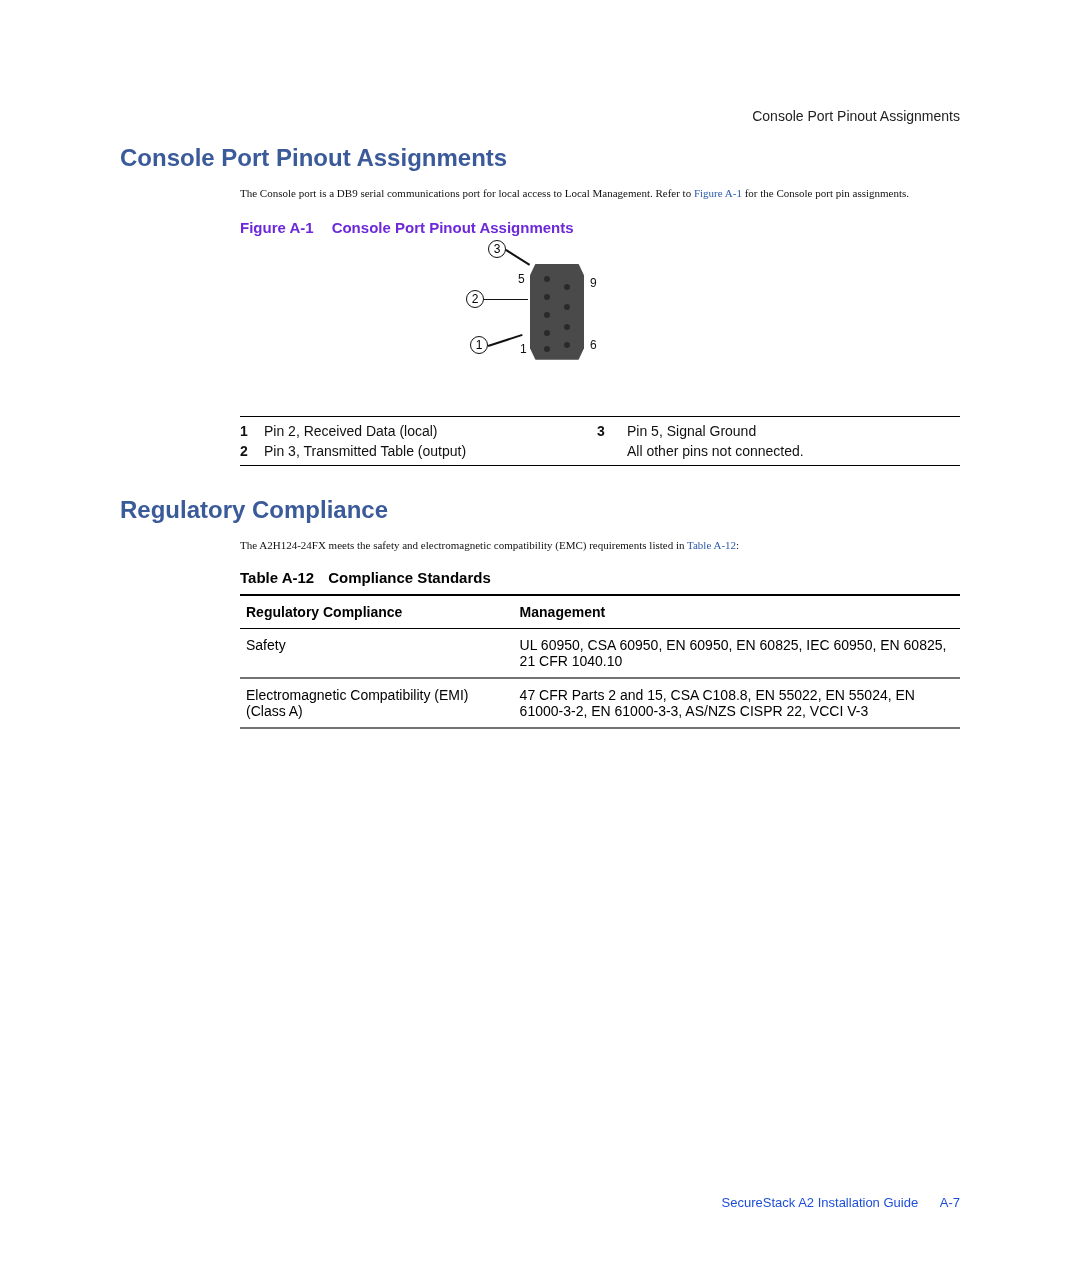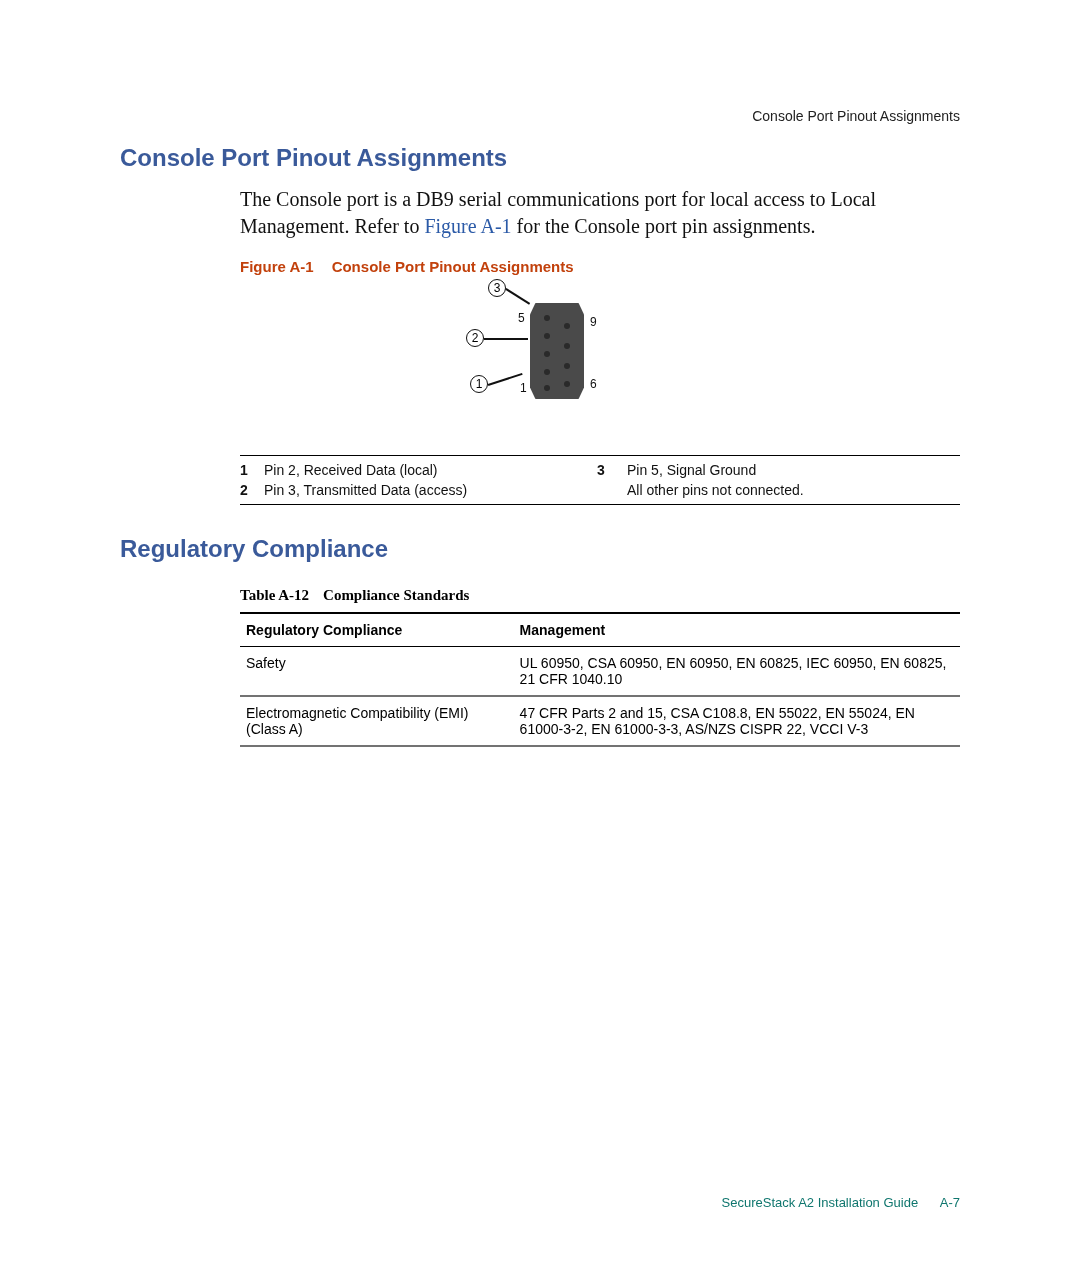--- a/index.html
+++ b/index.html
@@ -20,32 +20,32 @@
   .h1 {
     font-size: 24px;
     font-weight: bold;
     color: #3a5a9a;
     margin-top: 44px;
     margin-bottom: 14px;
   }
   .body-block {
     margin-left: 120px;
     font-family: "Palatino Linotype", Georgia, serif;
-    font-size: 20px;
+    font-size: 11px;
     line-height: 1.35;
     color: #111;
   }
   .link { color: #2b5aa7; }
   .fig-caption {
     margin-left: 120px;
     margin-top: 18px;
     font-family: Arial, Helvetica, sans-serif;
     font-size: 15px;
     font-weight: bold;
-    color: #c2410c;
+    color: #6d28d9;
   }
   .fig-caption .gap { display:inline-block; width:18px; }
   .figure-area {
     margin-left: 120px;
     margin-top: 10px;
     height: 140px;
     position: relative;
   }
   .connector {
     position: absolute;
@@ -82,22 +82,22 @@
     font-family: Arial, sans-serif;
     font-size: 14px;
     color: #111;
     display: grid;
     grid-template-columns: 24px 1fr 30px 1fr;
     row-gap: 4px;
   }
   .legend .n { font-weight: bold; }
   .tbl-caption {
     margin-left: 120px;
-    margin-top: 24px;
-    font-family: Liberation Serif, serif;
+    margin-top: 16px;
+    font-family: Liberation Sans, sans-serif;
     font-size: 15px;
     font-weight: bold;
   }
   .tbl-caption .gap { display:inline-block; width:14px; }
   table.compliance {
     margin-left: 120px;
     width: calc(100% - 120px);
     border-collapse: collapse;
     margin-top: 8px;
     font-family: Arial, sans-serif;
@@ -114,21 +114,21 @@
     padding: 8px 6px;
     vertical-align: top;
     border-bottom: 2px solid #737373;
   }
   .footer {
     position: absolute;
     bottom: 60px;
     right: 120px;
     font-family: Arial, sans-serif;
     font-size: 13px;
-    color: #0f766e;
+    color: #1d4ed8;
   }
   .footer .pg { display:inline-block; margin-left:18px; }
 </style>
 </head>
 <body>
 
 <div class="page">
 
   <div class="running-header">Console Port Pinout Assignments</div>
 
@@ -174,27 +174,30 @@
     <div class="arrow-line" style="left:248px; top:99px; width:36px; transform:rotate(-18deg); transform-origin:left center;"></div>
   </div>
 
   <div class="legend">
     <span class="n">1</span>
     <span>Pin 2, Received Data (local)</span>
     <span class="n">3</span>
     <span>Pin 5, Signal Ground</span>
 
     <span class="n">2</span>
-    <span>Pin 3, Transmitted Data (access)</span>
+    <span>Pin 3, Transmitted Table (output)</span>
     <span class="n"></span>
     <span>All other pins not connected.</span>
   </div>
 
   <h2 class="h1" style="margin-top:30px;">Regulatory Compliance</h2>
 
+  <p class="body-block">
+    <span>The A2H124-24FX meets the safety and electromagnetic compatibility (EMC) requirements listed in </span><span class="link">Table A-12</span><span>:</span>
+  </p>
 
   <div class="tbl-caption">
     <span>Table A-12</span><span class="gap"></span><span>Compliance Standards</span>
   </div>
 
   <table class="compliance">
     <thead>
       <tr>
         <th style="width:38%;">Regulatory Compliance</th>
         <th>Management</th>

